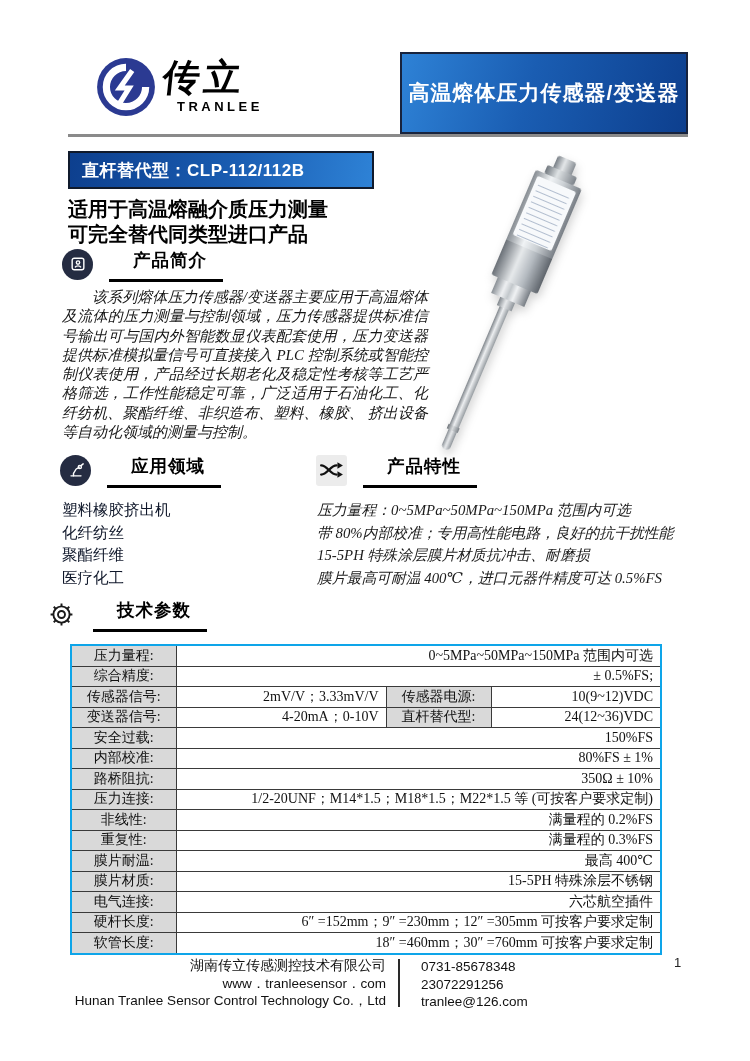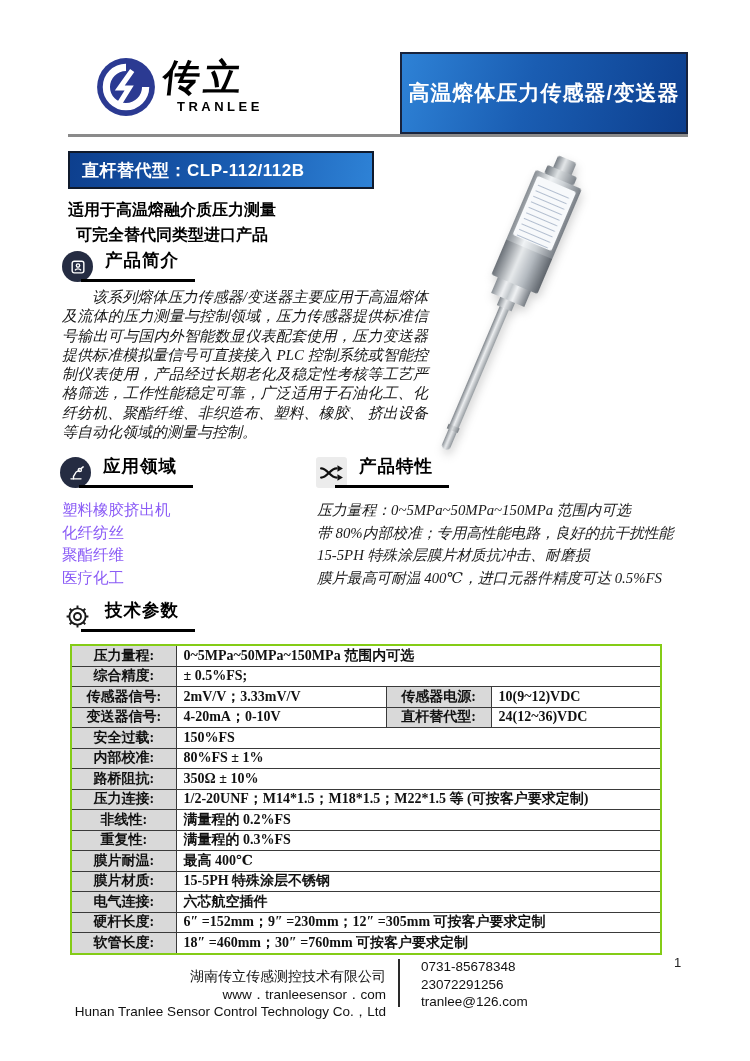--- a/index.html
+++ b/index.html
@@ -18,54 +18,54 @@
         border:2px solid #18233d;box-sizing:border-box;display:flex;align-items:center;justify-content:center;
         color:#fff;font-weight:bold;font-size:21px;letter-spacing:1px;}
 
   .header-rule{position:absolute;left:68px;top:134px;width:620px;height:3px;background:#8a8a8a;}
 
   .model-banner{position:absolute;left:68px;top:151px;width:306px;height:38px;
         background:linear-gradient(100deg,#0d3f8e 0%,#1a5db2 55%,#2e82d6 100%);
         border:2px solid #101a2c;box-sizing:border-box;display:flex;align-items:center;
         padding-left:12px;color:#fff;font-weight:bold;font-size:17px;letter-spacing:.5px;}
 
-  .tagline{position:absolute;left:68px;top:197px;font-weight:bold;font-size:16px;line-height:25px;color:#000;text-align:center;}
-
-  
-  .sec-head{position:absolute;display:flex;align-items:flex-end;}
+  .tagline{position:absolute;left:68px;top:197px;font-weight:bold;font-size:20px;line-height:25px;color:#000;}
+
+  
+  .sec-head{position:absolute;display:flex;align-items:center;gap:28px;}
   .sec-icon{width:31px;height:31px;flex:0 0 auto;display:flex;align-items:center;justify-content:center;}
   .sec-icon.dark{background:#252c42;border-radius:50%;}
   .sec-icon.graybox{background:#ececec;border-radius:3px;}
   .sec-title{font-weight:bold;font-size:17.5px;color:#000;margin-left:-12px;
         padding:2px 16px 7px 24px;border-bottom:3px solid #000;letter-spacing:1px;}
 
   
   .intro-body{position:absolute;left:62px;top:288px;width:366px;
         font-family:"Liberation Serif","DejaVu Serif",serif;font-size:15px;line-height:19.3px;
         text-align:justify;text-indent:2em;color:#151515;font-style:italic;}
 
   
   .app-list{position:absolute;left:62px;top:499px;font-family:"Liberation Serif","DejaVu Serif",serif;
-        font-size:15.5px;color:#8b5cf6;}
+        font-size:15.5px;color:#0f172a;}
   .app-list .item{line-height:22.5px;}
   .feat-list{position:absolute;left:317px;top:499px;width:390px;font-family:"Liberation Serif","DejaVu Serif",serif;
         font-size:14.8px;color:#1a1a1a;}
   .feat-list .item{line-height:22.5px;white-space:nowrap;font-style:italic;}
 
   
   table.specs{position:absolute;left:70px;top:644px;width:590px;border-collapse:collapse;table-layout:fixed;
         font-family:"Liberation Serif","DejaVu Serif",serif;font-size:14px;color:#111;}
   table.specs td{border:1px solid #3a3a3a;height:19.5px;padding:0 7px;overflow:hidden;white-space:nowrap;}
-  table.specs{border:2px solid #84cc16;font-weight:bold;}
+  table.specs{border:2px solid #0ea5e9;}
   td.lbl{background:#d9d9d9;text-align:center;padding:0 2px;}
-  td.val{background:#fff;text-align:left;}
+  td.val{background:#fff;text-align:right;}
 
   
   .footer-left{position:absolute;left:60px;top:957px;width:326px;text-align:right;line-height:17.5px;}
-  .footer-left .cn{font-family:Liberation Sans, sans-serif;font-size:14px;margin-top:11px;}
+  .footer-left .cn{font-family:Liberation Sans, sans-serif;font-size:14px;}
   .footer-left .ln{font-size:13.5px;}
   .footer-divider{position:absolute;left:398px;top:959px;width:2px;height:48px;background:#2a2a2a;}
   .footer-right{position:absolute;left:421px;top:958px;line-height:17.5px;font-size:13.5px;}
   .page-number{position:absolute;left:674px;top:955px;font-size:13px;color:#222;}
 
   
   .sensor-wrap{position:absolute;left:452px;top:158px;width:220px;height:300px;}
   .sensor{position:absolute;left:55px;top:0;width:110px;display:flex;flex-direction:column;align-items:center;
         transform:rotate(23deg);transform-origin:55px 14px;filter:drop-shadow(3px 4px 5px rgba(0,0,0,.18));}
   .s-conn{width:20px;height:13px;background:linear-gradient(90deg,#777e85,#e4e7e9 45%,#8a9096);border-radius:3px 3px 0 0;}
@@ -167,21 +167,21 @@
     </span>
     <span class="sec-title">产品特性</span>
   </div>
   <div class="feat-list">
       <div class="item">压力量程：0~5MPa~50MPa~150MPa 范围内可选</div>
       <div class="item">带 80%内部校准；专用高性能电路，良好的抗干扰性能</div>
       <div class="item">15-5PH 特殊涂层膜片材质抗冲击、耐磨损</div>
       <div class="item">膜片最高可耐温 400℃，进口元器件精度可达 0.5%FS</div>
     </div>
 
-  <div class="sec-head" style="left:62px;top:596px;">
+  <div class="sec-head" style="left:46px;top:596px;">
     <span class="sec-icon">
       <svg width="27" height="27" viewBox="0 0 24 24" fill="none" stroke="#1a1a1a" stroke-width="1.7">
         <circle cx="12" cy="12" r="3.1"></circle>
         <circle cx="12" cy="12" r="7.2"></circle>
         <path d="M12 2.3v2.6 M12 19.1v2.6 M2.3 12h2.6 M19.1 12h2.6 M5.1 5.1l1.9 1.9 M17 17l1.9 1.9 M18.9 5.1 L17 7 M7 17l-1.9 1.9"></path>
       </svg>
     </span>
     <span class="sec-title">技术参数</span>
   </div>
 

